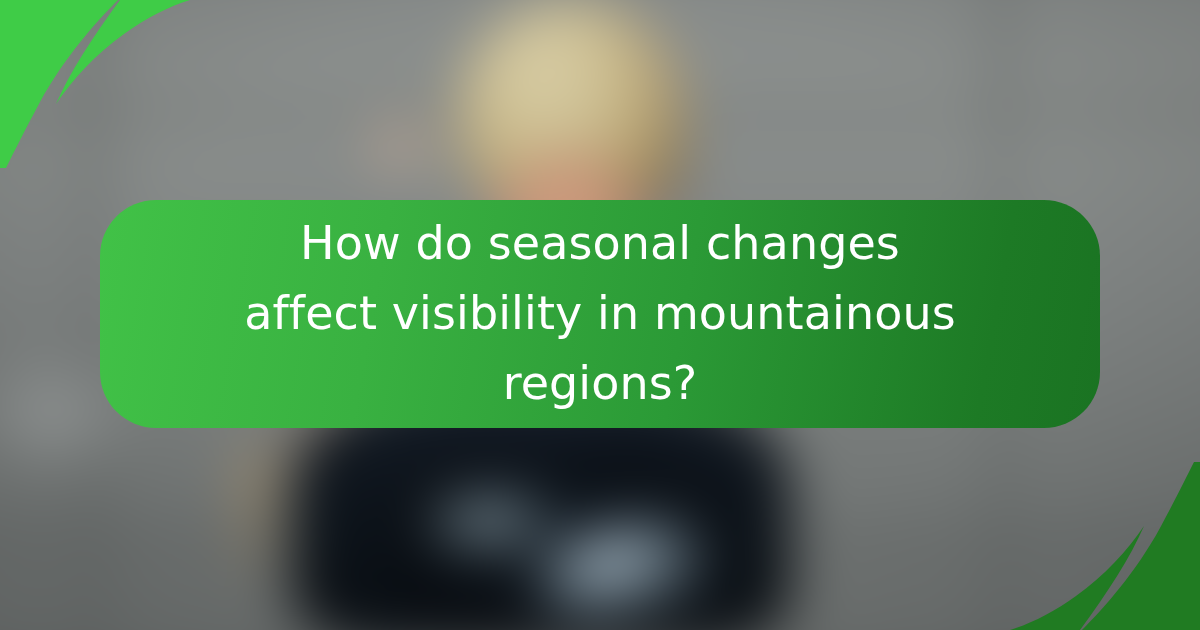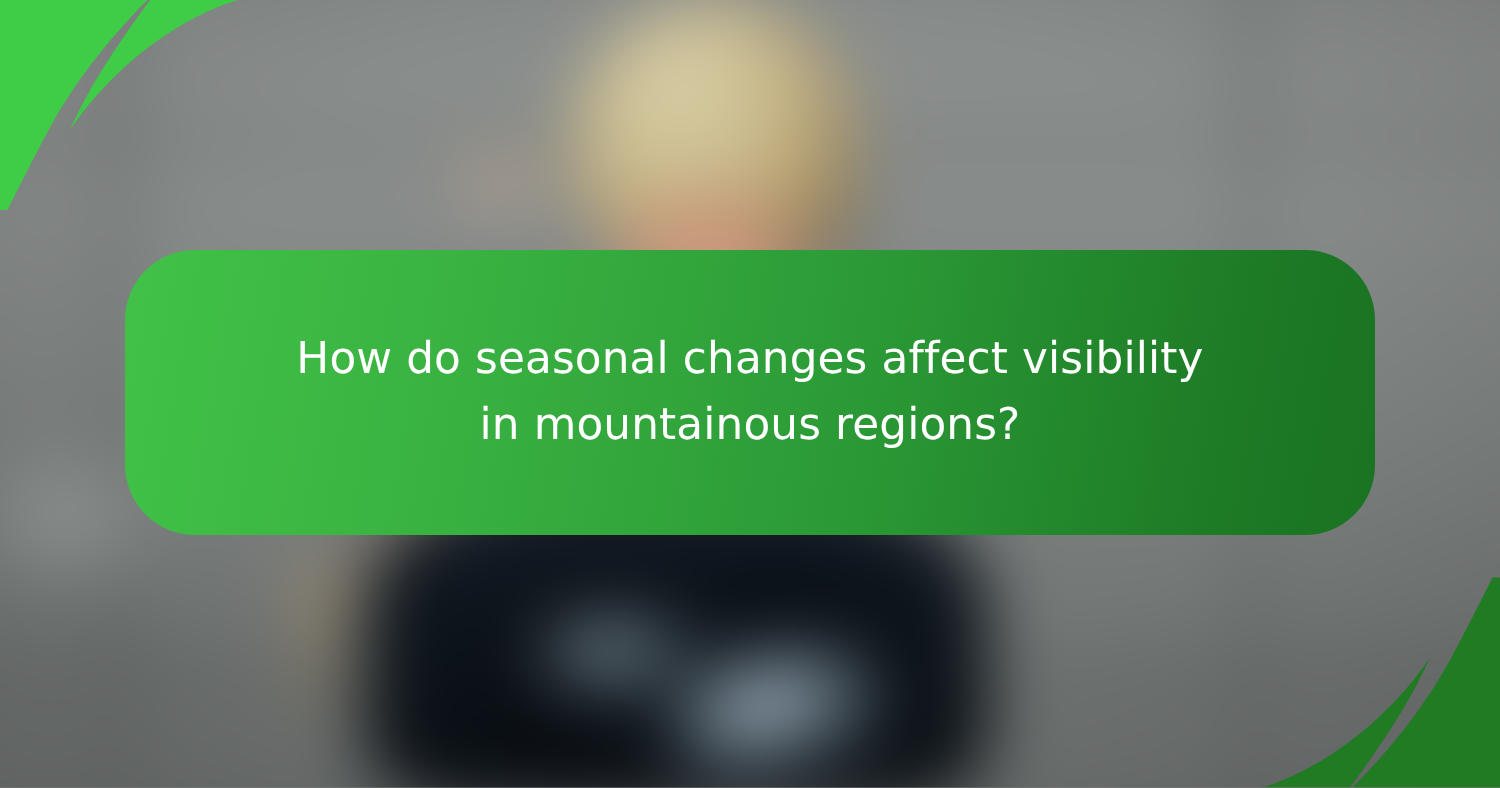--- a/index.html
+++ b/index.html
@@ -161,21 +161,21 @@
     border-radius: 56px;
     background: linear-gradient(100deg, #41c247 0%, #39b141 28%, #2b9a36 58%, #1d7a25 88%, #1a7322 100%);
     display: flex;
     align-items: center;
     justify-content: center;
     padding: 0 70px;
   }
 
   .question-text {
     color: #ffffff;
-    font-size: 35px;
+    font-size: 46px;
     line-height: 1.52;
     font-weight: 400;
     text-align: center;
     letter-spacing: .1px;
     max-width: 740px;
     font-family: "DejaVu Sans", "Liberation Sans", sans-serif;
   }
 </style>
 </head>
 <body>

